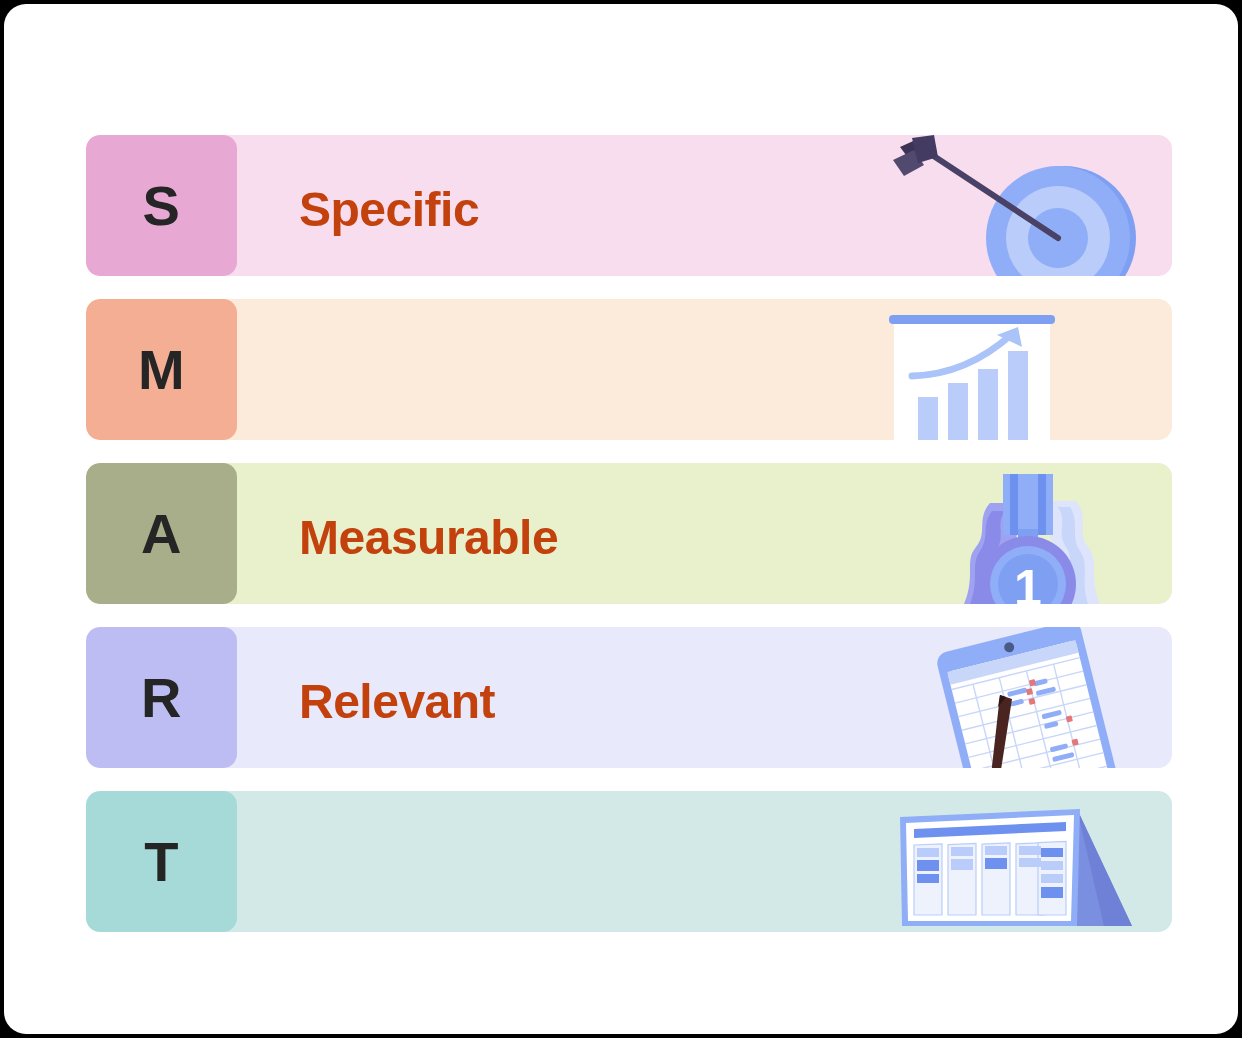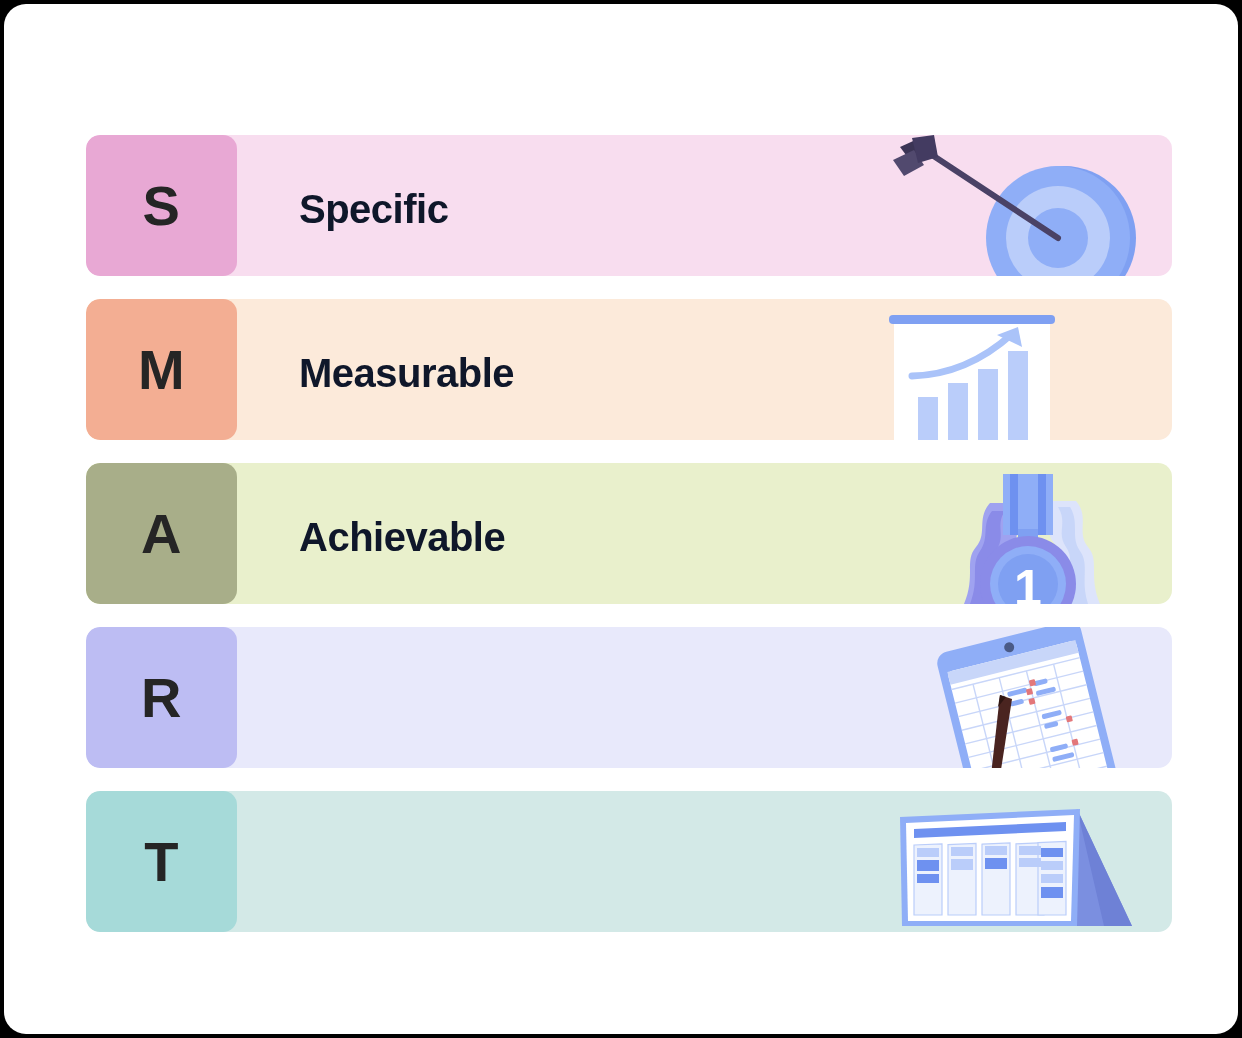--- a/index.html
+++ b/index.html
@@ -53,23 +53,23 @@
     font-size: 56px;
     font-weight: bold;
     color: #252525;
     letter-spacing: 0.5px;
   }
 
   .title {
     position: relative;
     z-index: 3;
     margin-left: 62px;
-    font-size: 40px;
+    font-size: 48px;
     font-weight: bold;
-    color: #0f172a;
+    color: #c2410c;
     letter-spacing: -0.5px;
     white-space: nowrap;
     margin-top: 8px;
   }
 
   .art {
     position: absolute;
     right: 0;
     top: 0;
     height: 141px;
@@ -101,42 +101,41 @@
 
           <polygon points="28,12 50,2 60,17 40,28" fill="#3B3455"></polygon>
           <polygon points="21,25 42,15 52,30 32,41" fill="#51496E"></polygon>
           <polygon points="40,3 62,0 66,22 46,28" fill="#433B61"></polygon>
         </svg>
       </div>
     </div>
 
     <div class="row" id="row1" style="background: rgb(252, 234, 218);">
       <div class="badge" id="badge1" style="background: rgb(243, 174, 147);">M</div>
-      <div class="title">Measurable</div>
       <div class="art">
         <svg width="300" height="141" viewBox="0 0 300 141" xmlns="http://www.w3.org/2000/svg">
           <rect x="22" y="22" width="156" height="135" fill="#FFFFFF"></rect>
           <rect x="17" y="16" width="166" height="9" rx="4" fill="#7FA0F2"></rect>
 
           <rect x="46" y="98" width="20" height="45" fill="#BACDFA"></rect>
           <rect x="76" y="84" width="20" height="59" fill="#BACDFA"></rect>
           <rect x="106" y="70" width="20" height="73" fill="#BACDFA"></rect>
           <rect x="136" y="52" width="20" height="91" fill="#BACDFA"></rect>
 
           <path d="M40 77 C 78 76, 110 62, 140 35" stroke="#AAC3F9" stroke-width="7" fill="none" stroke-linecap="round"></path>
           <polygon points="146,28 125,36 150,48" fill="#AAC3F9"></polygon>
 
           <path d="M30 148 L170 143 L170 150 L30 154 Z" fill="#BACDFA"></path>
         </svg>
       </div>
     </div>
 
     <div class="row" id="row2" style="background: rgb(233, 240, 204);">
       <div class="badge" id="badge2" style="background: rgb(168, 174, 137);">A</div>
-      <div class="title">Achievable</div>
+      <div class="title">Measurable</div>
       <div class="art">
         <svg width="300" height="141" viewBox="0 0 300 141" xmlns="http://www.w3.org/2000/svg">
 
           <path d="M150 40 C 138 55, 152 68, 140 82 C 128 96, 142 110, 132 141 L 92 141
                    C 104 112, 92 98, 104 84 C 116 70, 104 56, 118 40 Z" fill="#9FA2F0"></path>
           <path d="M133 48 C 123 62, 134 72, 125 86 C 116 100, 126 116, 118 141 L 98 141
                    C 108 116, 98 102, 108 88 C 118 74, 109 62, 120 48 Z" fill="#8A8BE8"></path>
           <path d="M172 38 C 186 54, 170 66, 182 80 C 194 94, 180 110, 190 141 L 228 141
                    C 216 112, 228 98, 216 84 C 204 70, 218 54, 204 38 Z" fill="#DDE4FB"></path>
           <path d="M186 44 C 196 60, 184 70, 194 84 C 204 98, 192 114, 200 141 L 216 141
@@ -150,20 +149,21 @@
           <circle cx="156" cy="121" r="48" fill="#8A8BE8"></circle>
           <circle cx="156" cy="121" r="38" fill="#8FAEF7"></circle>
           <circle cx="156" cy="121" r="30" fill="#7FA0F2"></circle>
           <text x="156" y="142" font-family="Liberation Sans, sans-serif" font-size="50" font-weight="bold" fill="#FFFFFF" text-anchor="middle" id="medal-num">1</text>
         </svg>
       </div>
     </div>
 
     <div class="row" id="row3" style="background: rgb(232, 233, 251);">
       <div class="badge" id="badge3" style="background: rgb(189, 189, 243);">R</div>
+      <div class="title">Relevant</div>
       <div class="art">
         <svg width="300" height="141" viewBox="0 0 300 141" xmlns="http://www.w3.org/2000/svg">
           <g transform="rotate(-14 150 80)">
 
             <rect x="78" y="8" width="148" height="165" rx="12" fill="#8FAEF7"></rect>
             <rect x="86" y="28" width="132" height="145" rx="5" fill="#FFFFFF"></rect>
             <rect x="86" y="28" width="132" height="13" fill="#C8D6F9"></rect>
             <circle cx="152" cy="19" r="5" fill="#4A5A86"></circle>
 
             <g stroke="#C8D6F9" stroke-width="1.4">

